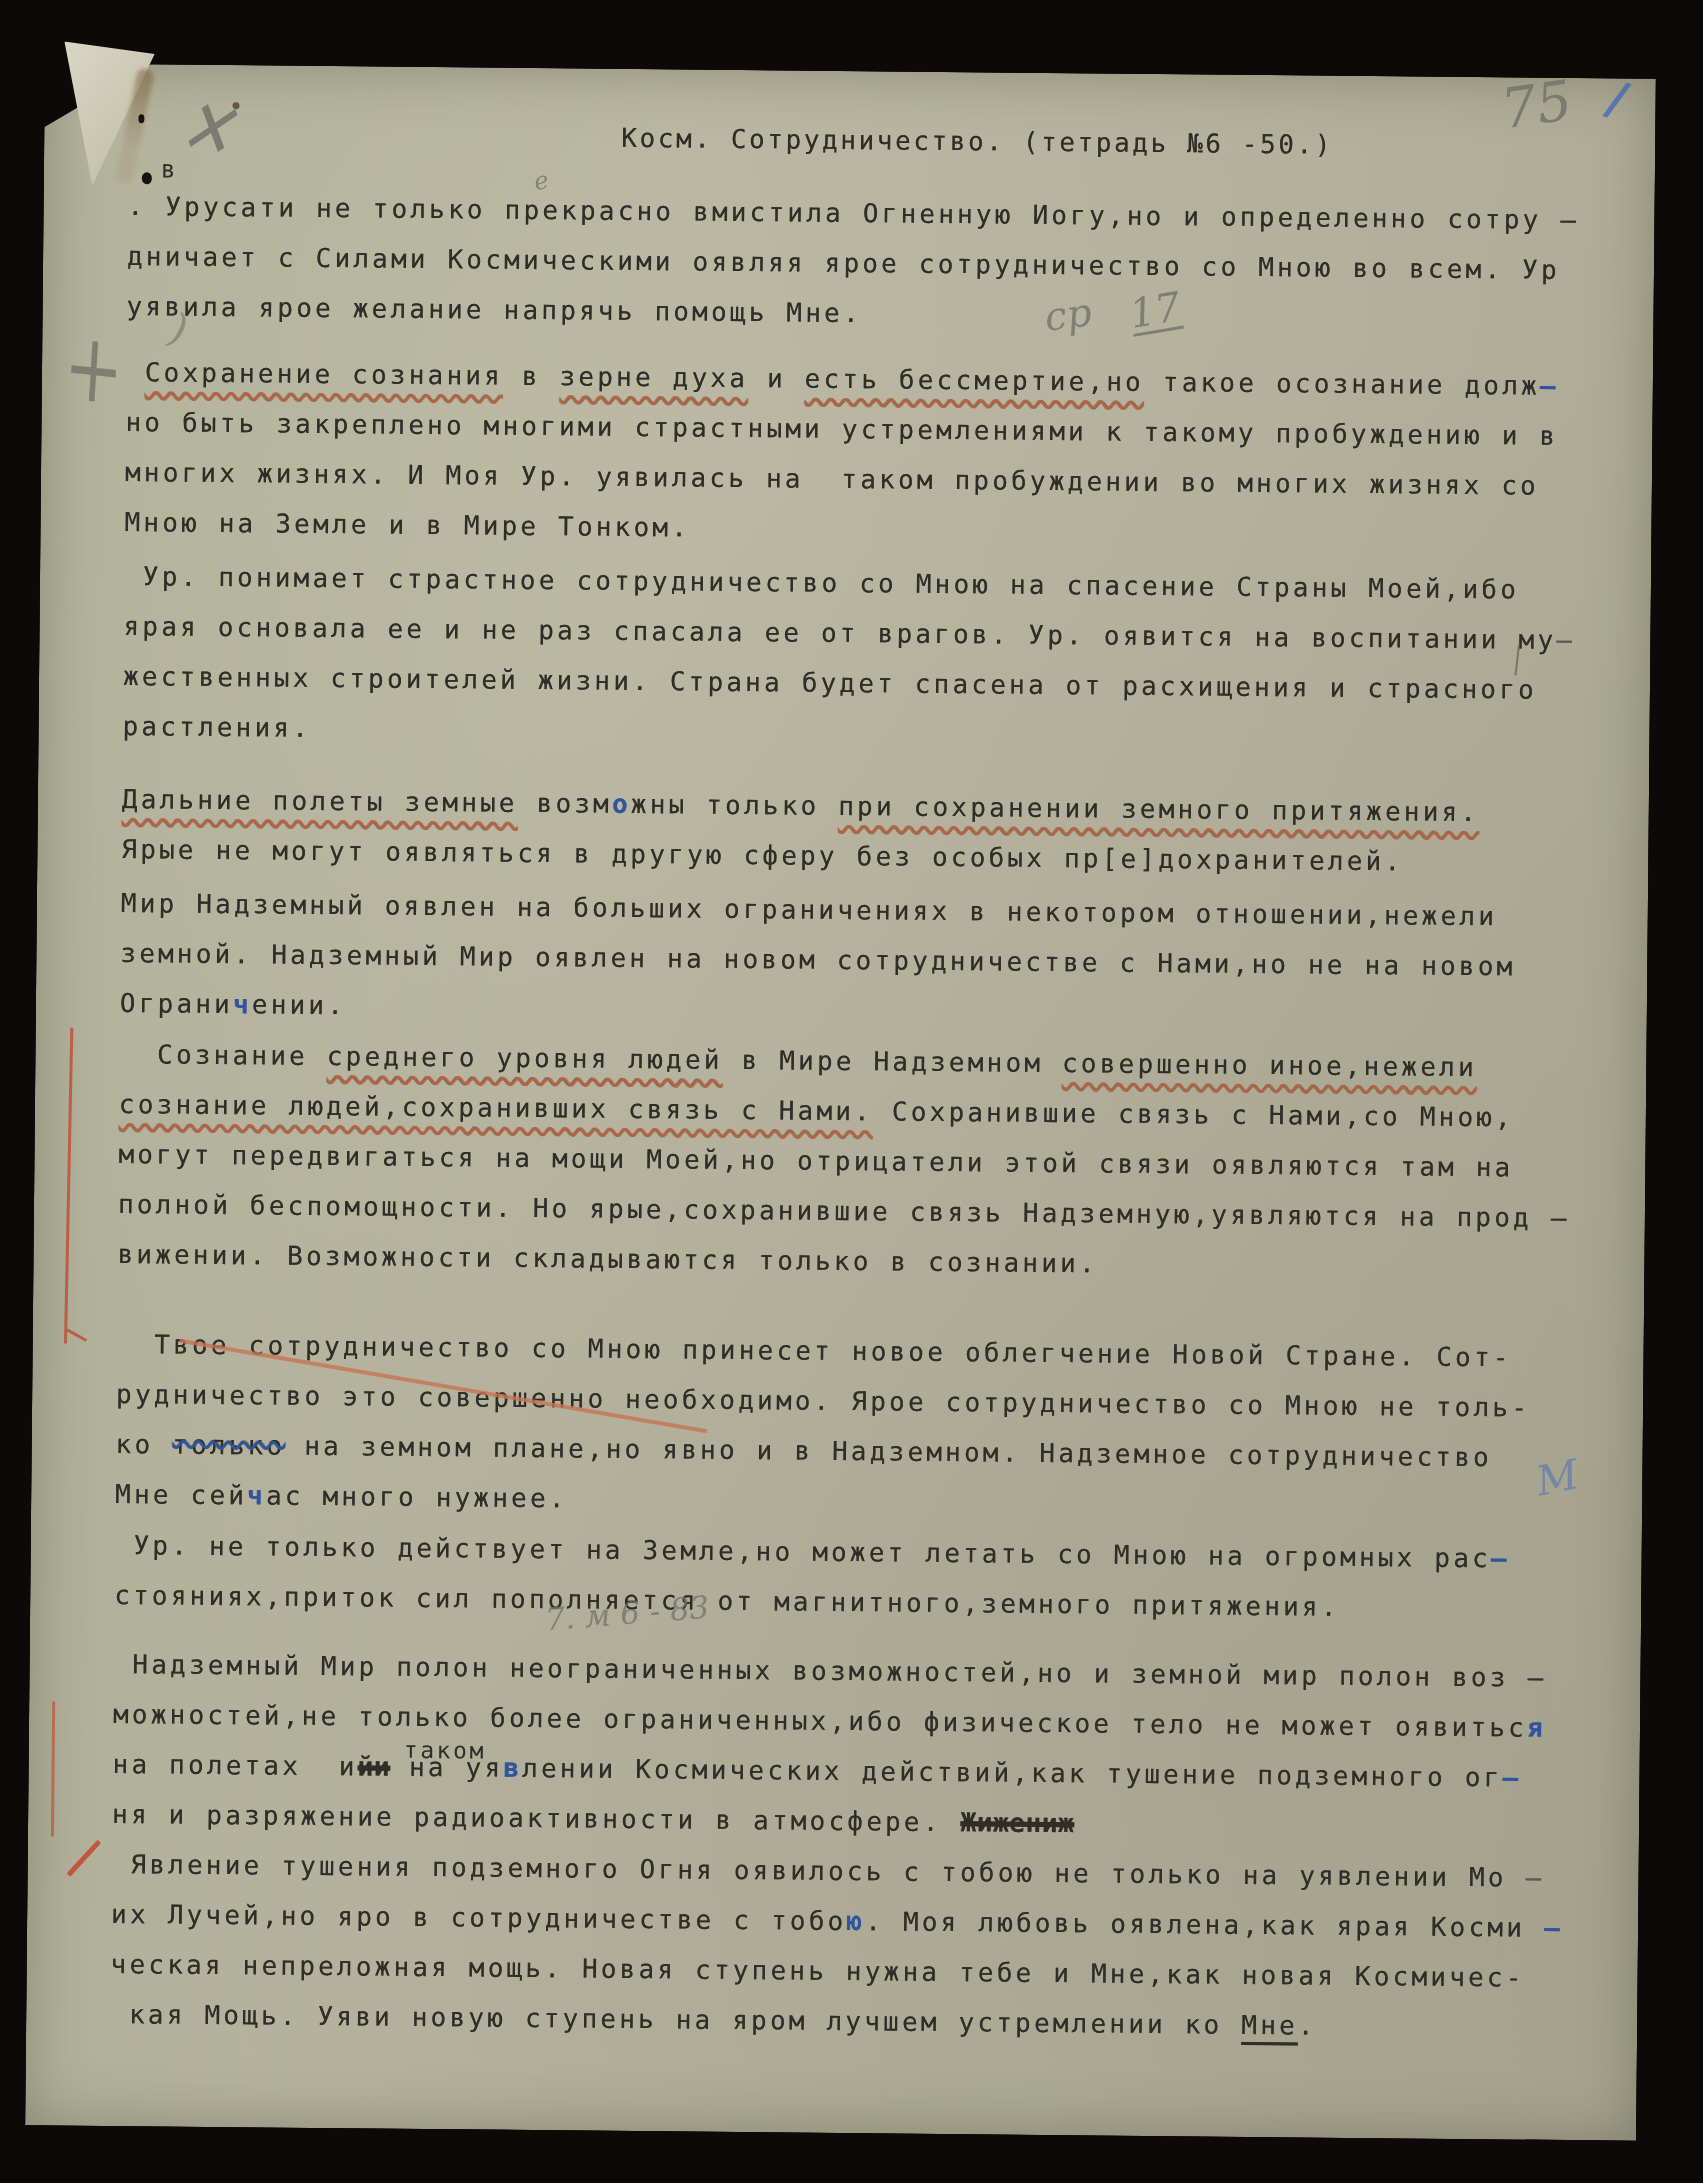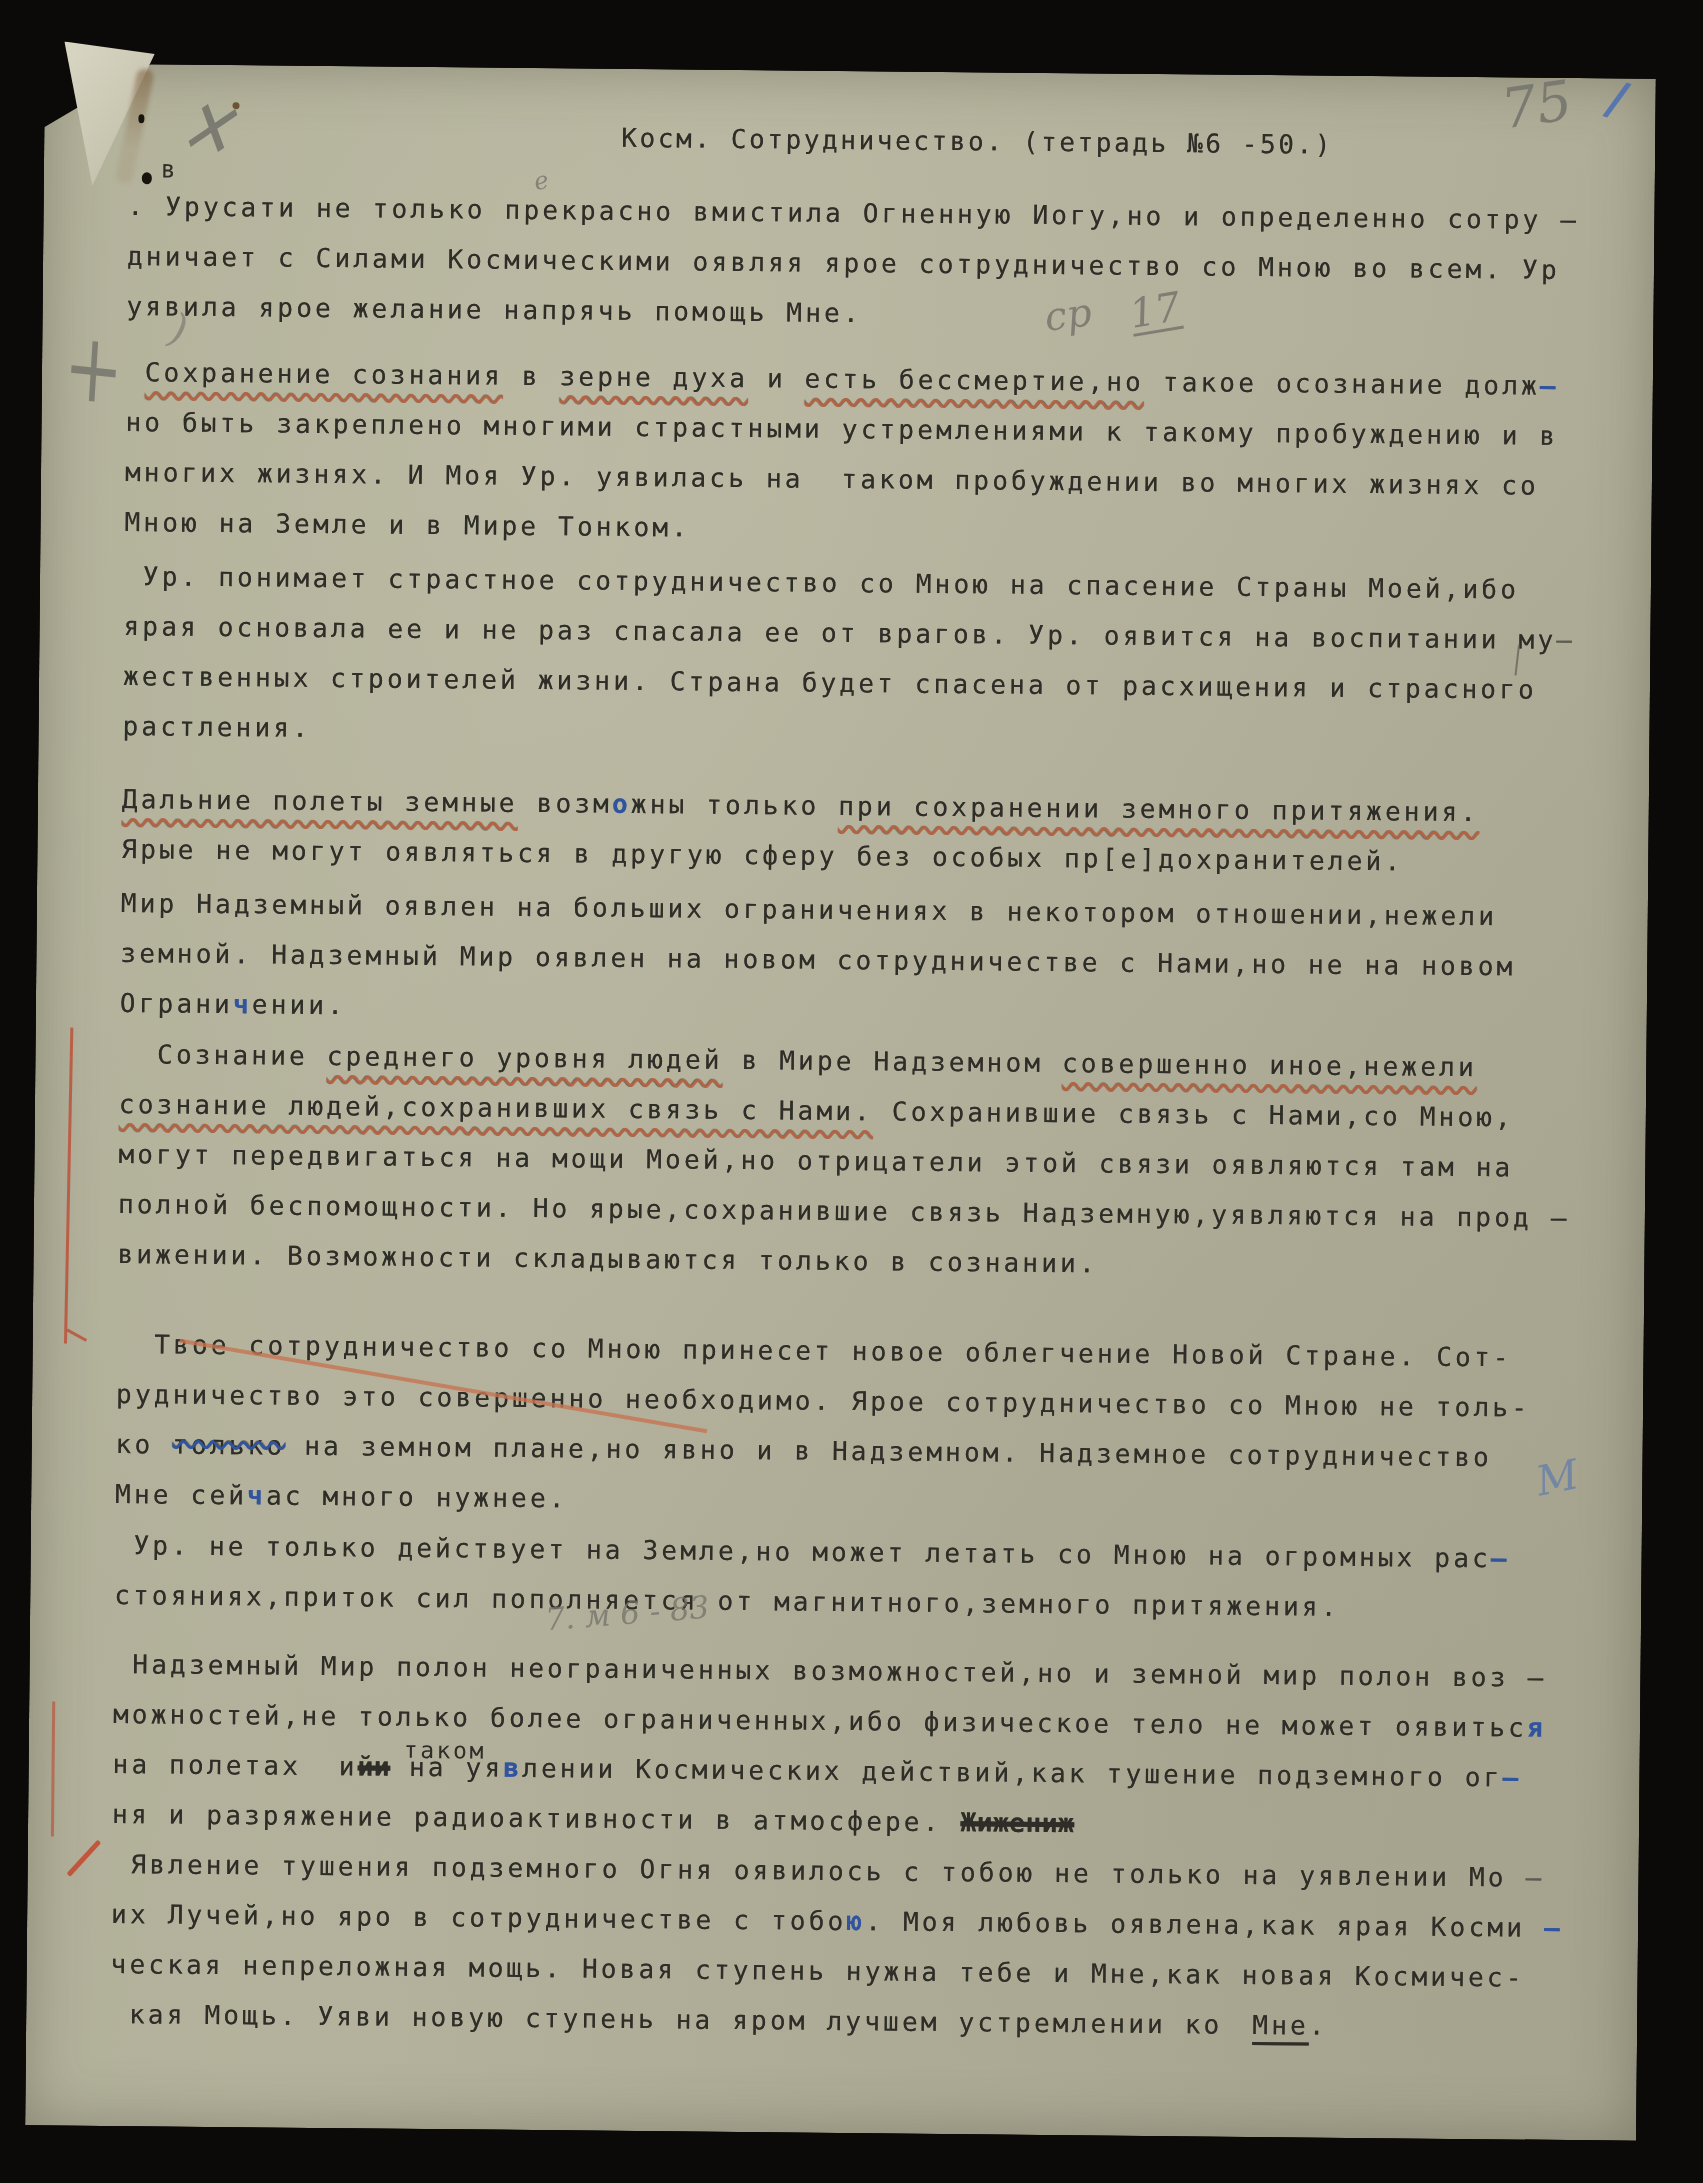--- a/index.html
+++ b/index.html
@@ -38,21 +38,21 @@
   .s-ru{text-decoration-line:underline;text-decoration-style:wavy;
         text-decoration-color:rgba(192,100,66,.85);text-decoration-thickness:2.9px;
         text-underline-offset:9.7px;}
   .s-blue{color:#31549f;font-weight:bold;text-shadow:0 0 0.6px rgba(49,84,159,.7);}
   .s-strike{text-decoration-line:line-through;text-decoration-style:wavy;
             text-decoration-color:#31549f;text-decoration-thickness:3.2px;}
   .s-x{font-weight:bold;text-decoration-line:line-through;
        text-decoration-color:#2e2d27;text-decoration-thickness:4.5px;letter-spacing:0.6px;}
   .s-pencil{color:#5d5c52;}
   .s-u{text-decoration-line:underline;text-decoration-color:#2e2d27;
-       text-decoration-thickness:2.6px;text-underline-offset:8.4px;margin-left:11px;}
+       text-decoration-thickness:2.6px;text-underline-offset:8.4px;}
   
   .hand{position:absolute;font-family:"DejaVu Serif", serif;font-style:italic;color:#73726a;}
   .pencil-cross{left:137px;top:27px;font-size:62px;transform:rotate(10deg) scaleY(1.25);opacity:.85;}
   .page-num{left:1457px;top:-5.2px;font-size:55px;transform:rotate(-9deg);color:#7b7a71;}
   .blue-tick{left:1564px;top:-7.7px;font-size:48px;color:#4a6fb5;transform:rotate(18deg);
              font-style:normal;font-weight:bold;opacity:.85;}
   .note-sr{left:1002px;top:219px;font-size:39px;transform:rotate(-8deg);opacity:.8;}
   .note-17{left:1087px;top:213px;font-size:40px;transform:rotate(-10deg);opacity:.8;
            text-decoration:underline;text-decoration-thickness:2.6px;text-underline-offset:6.4px;}
   .margin-plus{left:22px;top:263px;font-size:71px;font-style:normal;opacity:.8;

